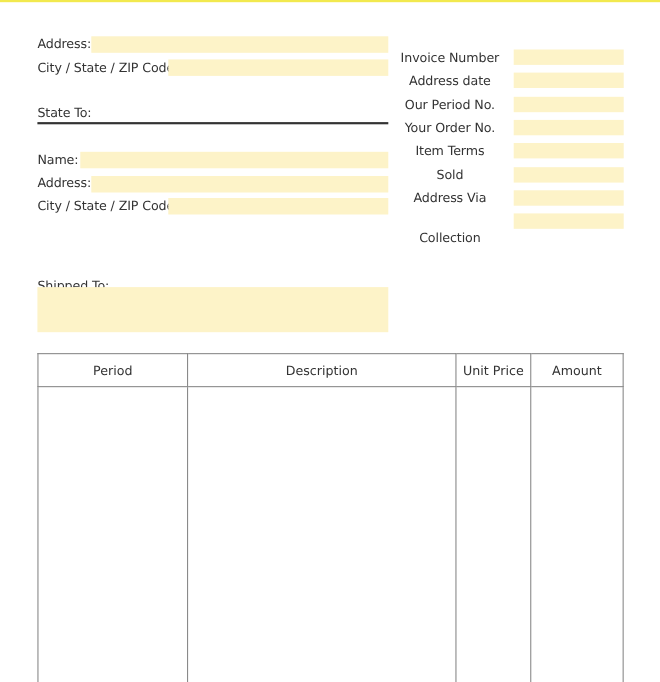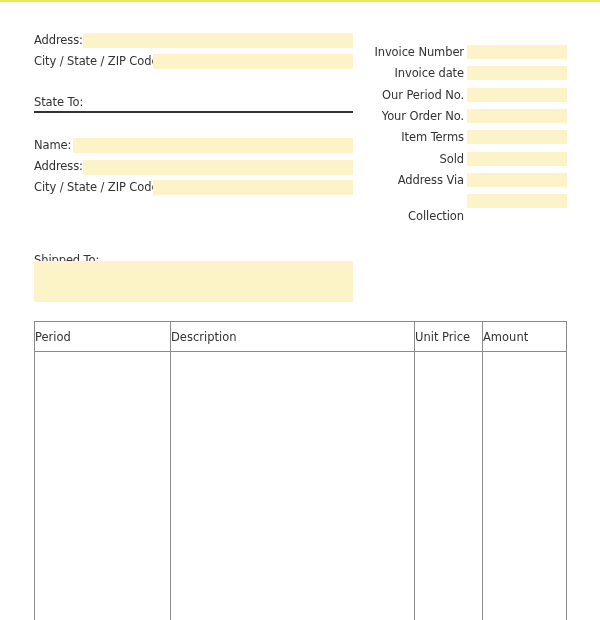--- a/index.html
+++ b/index.html
@@ -6,31 +6,31 @@
   body {
     width: 600px; height: 620px; overflow: hidden;
     background: #ffffff;
     font-family: "DejaVu Sans", "Liberation Sans", sans-serif;
     color: #333333;
     position: relative;
   }
   .topbar { position: absolute; left: 0; top: 0; width: 600px; height: 2px; background: #f2e94e; }
   .lbl { position: absolute; font-size: 11.5px; line-height: 14px; white-space: nowrap; letter-spacing: -0.1px; }
   .fld { position: absolute; height: 15px; background: #fdf3c8; }
-  .rlbl { position: absolute; font-size: 11.5px; line-height: 14px; white-space: nowrap; text-align: right; width: 110px; left: 354px; letter-spacing: -0.1px; }
+  .rlbl { position: absolute; font-size: 11.5px; line-height: 14px; white-space: nowrap; text-align: center; width: 110px; left: 354px; letter-spacing: -0.1px; }
   .rfld { position: absolute; left: 467px; width: 100px; height: 14px; background: #fdf3c8; }
   .rule { position: absolute; left: 34px; top: 111px; width: 319px; height: 2px; background: #333333; }
   .shipbox { position: absolute; left: 34px; top: 261px; width: 319px; height: 41px; background: #fdf3c8; }
   table.items {
     position: absolute; left: 34px; top: 321px; width: 532px;
     border-collapse: collapse; table-layout: fixed;
     font-size: 11.5px;
   }
   table.items th {
-    height: 29px; font-weight: normal; text-align: left; color: #333;
+    height: 29px; font-weight: normal; text-align: center; color: #333;
     border: 1px solid #8a8a8a; padding: 0;
   }
   table.items td { height: 270px; border-left: 1px solid #8a8a8a; border-right: 1px solid #8a8a8a; padding: 0; }
 </style>
 </head>
 <body>
 
 <div class="topbar"></div>
 
 <div class="lbl" style="left:34px;top:33px;">Address:</div>
@@ -45,21 +45,21 @@
 <div class="lbl" style="left:34px;top:159px;">Address:</div>
 <div class="fld" style="left:83px;top:160px;width:270px;"></div>
 <div class="lbl" style="left:34px;top:180px;">City / State / ZIP Code:</div>
 <div class="fld" style="left:153px;top:180px;width:200px;"></div>
 
 <div class="lbl" style="left:34px;top:229px;margin-top:24px;">Shipped To:</div>
 <div class="shipbox"></div>
 
 <div class="rlbl" style="top:45px;">Invoice Number</div>
 <div class="rfld" style="top:45px;"></div>
-<div class="rlbl" style="top:66px;">Invoice date</div>
+<div class="rlbl" style="top:66px;">Address date</div>
 <div class="rfld" style="top:66px;"></div>
 <div class="rlbl" style="top:88px;">Our Period No.</div>
 <div class="rfld" style="top:88px;"></div>
 <div class="rlbl" style="top:109px;">Your Order No.</div>
 <div class="rfld" style="top:109px;"></div>
 <div class="rlbl" style="top:130px;">Item Terms</div>
 <div class="rfld" style="top:130px;"></div>
 <div class="rlbl" style="top:152px;">Sold</div>
 <div class="rfld" style="top:152px;"></div>
 <div class="rlbl" style="top:173px;">Address Via</div>

